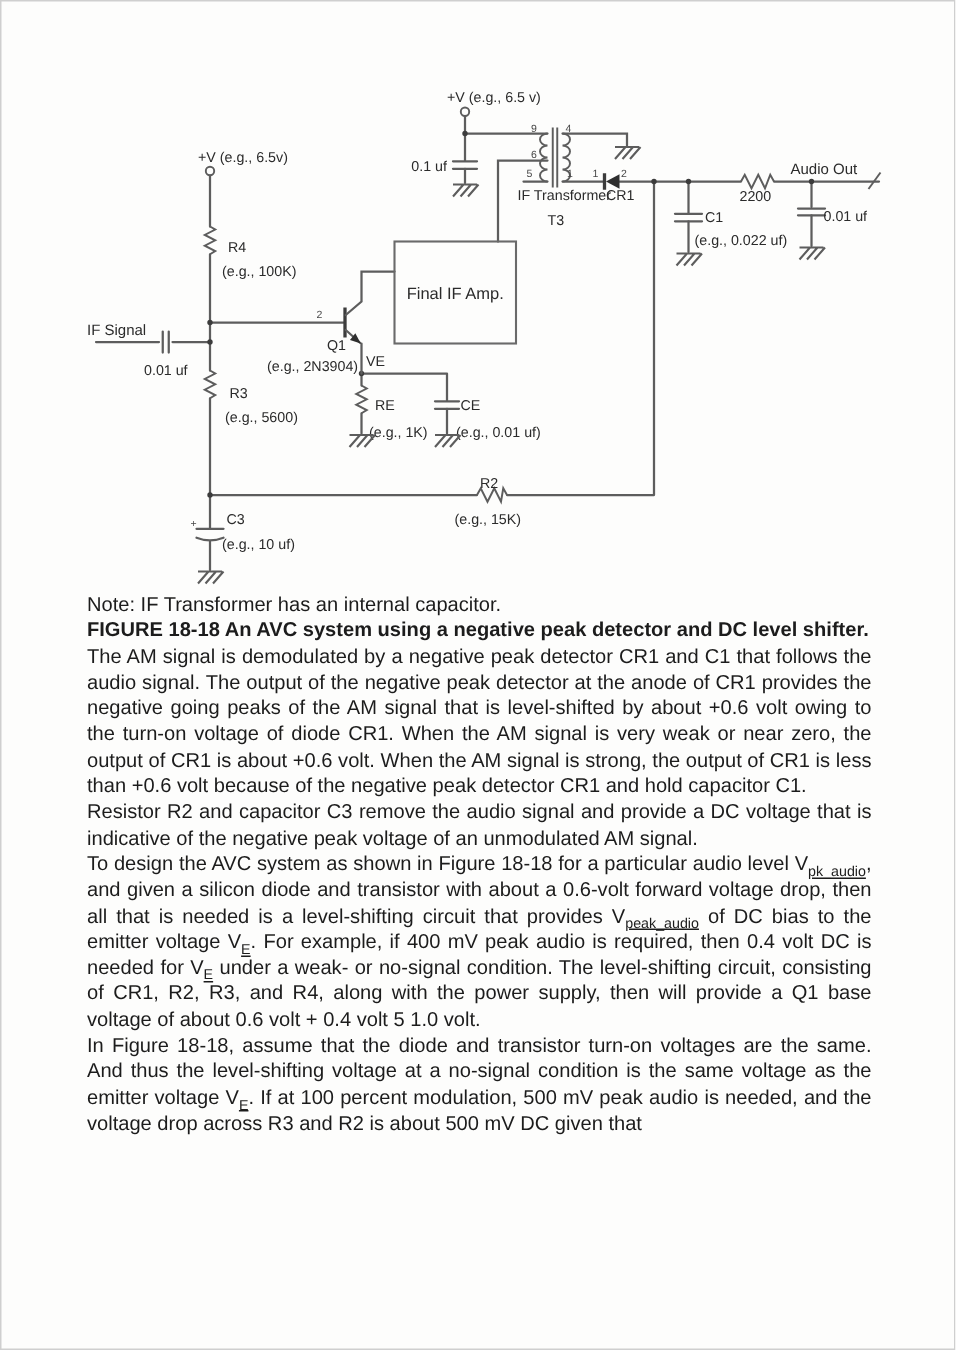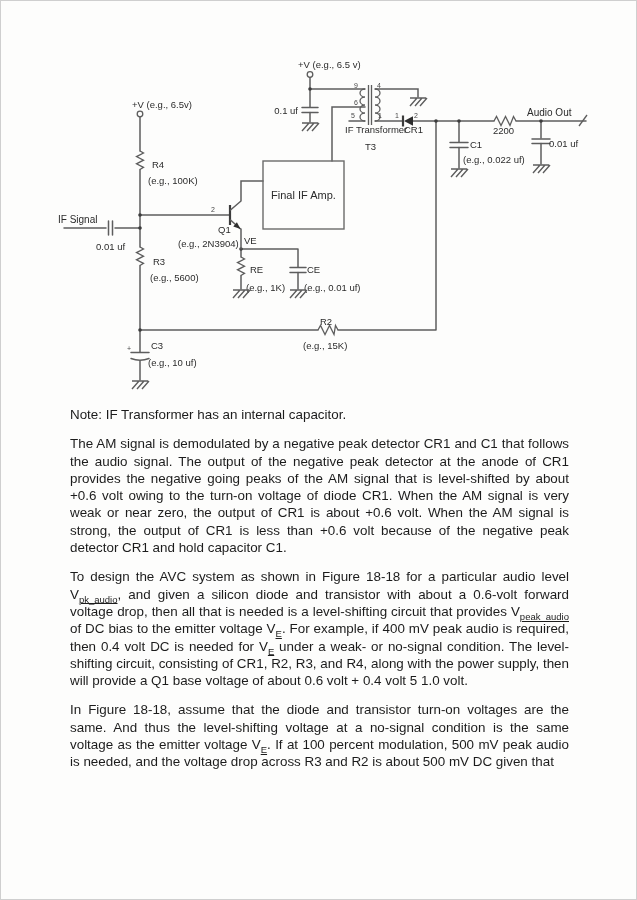--- a/index.html
+++ b/index.html
@@ -16,21 +16,21 @@
   svg .box   { stroke:#6a6a6a; stroke-width:1.4; fill:none; }
   svg .fillp { fill:#2e2e2e; stroke:none; }
   svg .dot   { fill:#3c3c3c; stroke:none; }
   svg .term  { stroke:#5d5d5d; stroke-width:1.3; fill:none; }
   svg text   { fill:#2b2b2b; font-size:9.5px; font-family:"Liberation Sans","DejaVu Sans",sans-serif; }
   svg text.big { font-size:11px; }
   svg text.med { font-size:10px; }
   svg text.pin { font-size:7px; fill:#474747; }
   #gnd path  { stroke:#5d5d5d; stroke-width:1.4; fill:none; }
   .textblock { padding:1px 55px 0 57px; }
-  .textblock p { margin:12px; font-size:13.4px; line-height:17.3px; text-align:justify; color:#1c1c1c; }
+  .textblock p { margin:0; font-size:13.4px; line-height:17.3px; text-align:justify; color:#1c1c1c; }
   p.caption { font-weight:bold; }
   sub { font-size:9.5px; line-height:0;text-decoration:underline; }
 </style>
 </head>
 <body>
 
 <div class="page">
 
   <svg class="schematic" width="637" height="392" viewBox="0 0 637 392">
     <defs>
@@ -186,18 +186,20 @@
       <use href="#gnd" x="458" y="168"></use>
       <use href="#gnd" x="540" y="164"></use>
       <use href="#gnd" x="240" y="289"></use>
       <use href="#gnd" x="297" y="289"></use>
       <use href="#gnd" x="139" y="380"></use>
     </g>
   </svg>
 
   <div class="textblock">
     <p class="note">Note: IF Transformer has an internal capacitor.</p>
+    <p class="caption">FIGURE 18-18 An AVC system using a negative peak detector and DC level shifter.</p>
     <p>The AM signal is demodulated by a negative peak detector CR1 and C1 that follows the audio signal. The output of the negative peak detector at the anode of CR1 provides the negative going peaks of the AM signal that is level-shifted by about +0.6 volt owing to the turn-on voltage of diode CR1. When the AM signal is very weak or near zero, the output of CR1 is about +0.6 volt. When the AM signal is strong, the output of CR1 is less than +0.6 volt because of the negative peak detector CR1 and hold capacitor C1.</p>
+    <p>Resistor R2 and capacitor C3 remove the audio signal and provide a DC voltage that is indicative of the negative peak voltage of an unmodulated AM signal.</p>
     <p>To design the AVC system as shown in Figure 18-18 for a particular audio level V<sub>pk_audio</sub>, and given a silicon diode and transistor with about a 0.6-volt forward voltage drop, then all that is needed is a level-shifting circuit that provides V<sub>peak_audio</sub> of DC bias to the emitter voltage V<sub>E</sub>. For example, if 400 mV peak audio is required, then 0.4 volt DC is needed for V<sub>E</sub> under a weak- or no-signal condition. The level-shifting circuit, consisting of CR1, R2, R3, and R4, along with the power supply, then will provide a Q1 base voltage of about 0.6 volt + 0.4 volt 5 1.0 volt.</p>
     <p>In Figure 18-18, assume that the diode and transistor turn-on voltages are the same. And thus the level-shifting voltage at a no-signal condition is the same voltage as the emitter voltage V<sub>E</sub>. If at 100 percent modulation, 500 mV peak audio is needed, and the voltage drop across R3 and R2 is about 500 mV DC given that</p>
   </div>
 
 </div>
 
 </body></html>

